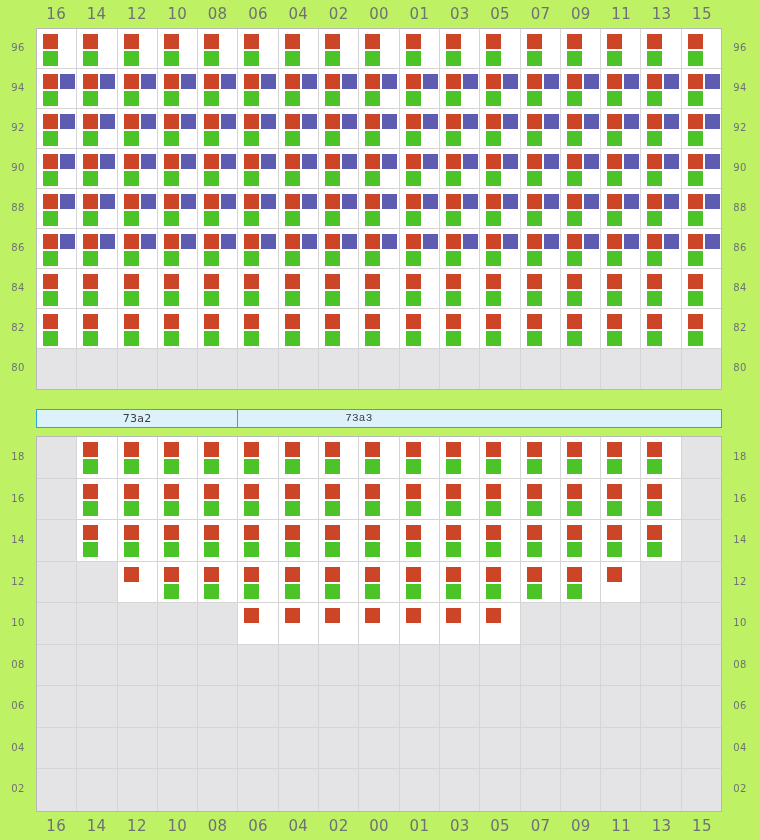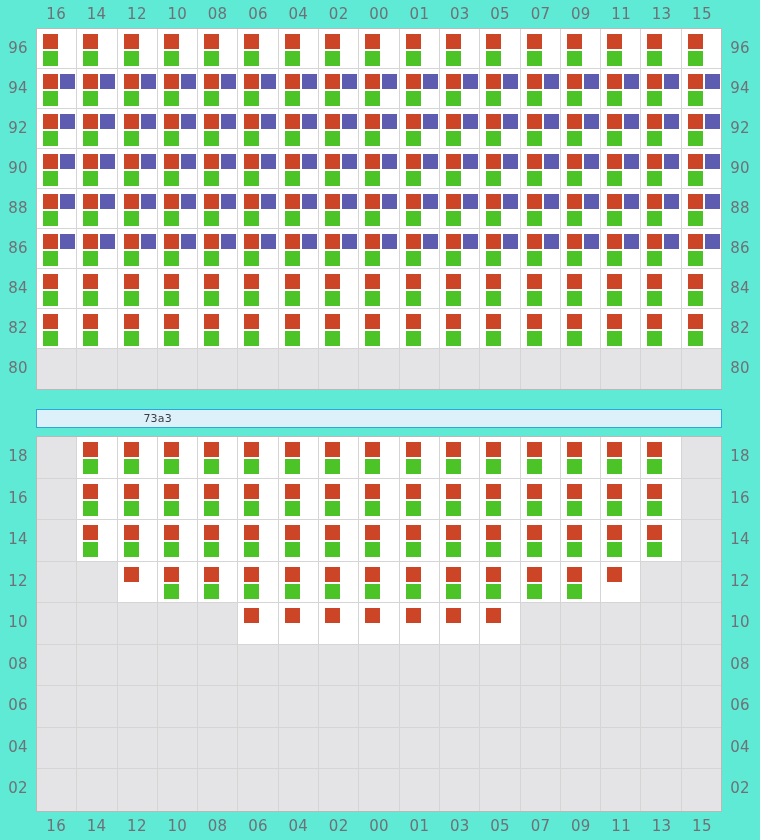--- a/index.html
+++ b/index.html
@@ -11,21 +11,21 @@
     width: 760px;
     height: 840px;
     font-family: "DejaVu Sans", "Liberation Sans", sans-serif;
     overflow: hidden;
   }
 
   .page {
     position: relative;
     width: 760px;
     height: 840px;
-    background: #5eead4;
+    background: #bef264;
   }
 
   
   .colheader {
     position: absolute;
     left: 36px;
     width: 686px;
     height: 28px;
     display: flex;
   }
@@ -85,21 +85,21 @@
 
   
   .rowlabels {
     position: absolute;
     width: 36px;
   }
   .rowlabels.left  { left: 0; }
   .rowlabels.right { left: 722px; }
   .rowlabels .rl {
     position: relative;
-    font-size: 15px;
+    font-size: 10px;
     color: #6e7177;
     text-align: center;
     letter-spacing: 0.3px;
   }
 
   
   #segment-bar {
     position: absolute;
     left: 36px;
     top: 409px;
@@ -833,21 +833,22 @@
         <div class="cell empty"></div>
         <div class="cell empty"></div>
         <div class="cell empty"></div>
         <div class="cell empty"></div>
         <div class="cell empty"></div>
         <div class="cell last empty"></div>
       </div>
     </div>
 
   <div id="segment-bar">
-      <div class="seg last" style="width: 35.2941%;"><span>73a3</span></div>
+      <div class="seg" style="width: 29.4118%;"><span>73a2</span></div>
+      <div class="seg last" style="width: 35.2941%; font-family: Liberation Mono, monospace;"><span>73a3</span></div>
     </div>
 
   <div class="rowlabels left" id="rowlabels-lower-left" style="top: 436px;">
       <div class="rl" style="height: 41.5px; line-height: 41.5px;">18</div>
       <div class="rl" style="height: 41.5px; line-height: 41.5px;">16</div>
       <div class="rl" style="height: 41.5px; line-height: 41.5px;">14</div>
       <div class="rl" style="height: 41.5px; line-height: 41.5px;">12</div>
       <div class="rl" style="height: 41.5px; line-height: 41.5px;">10</div>
       <div class="rl" style="height: 41.5px; line-height: 41.5px;">08</div>
       <div class="rl" style="height: 41.5px; line-height: 41.5px;">06</div>

